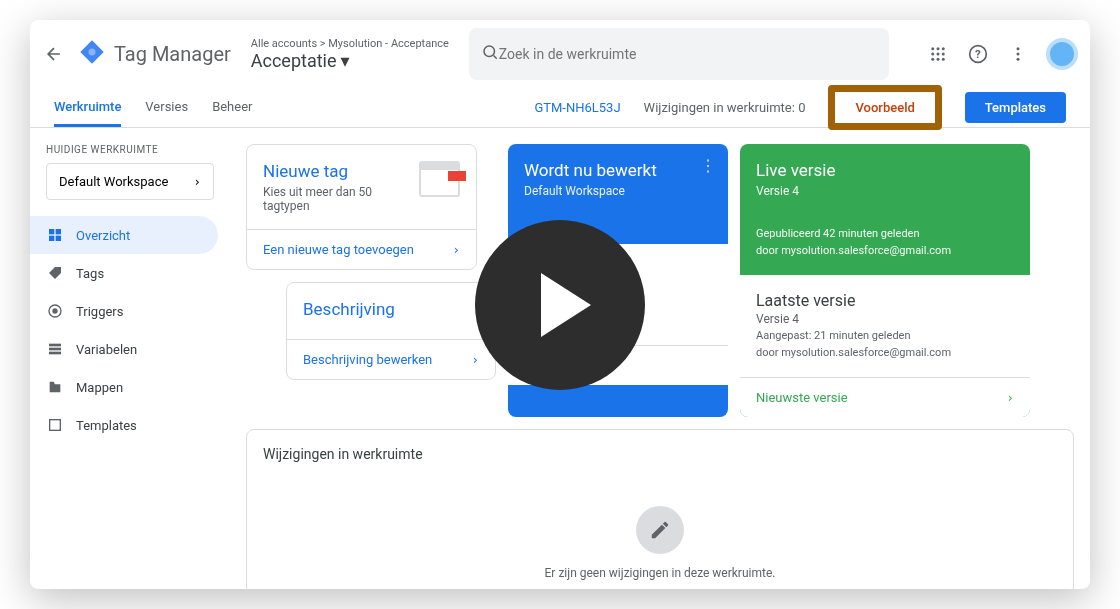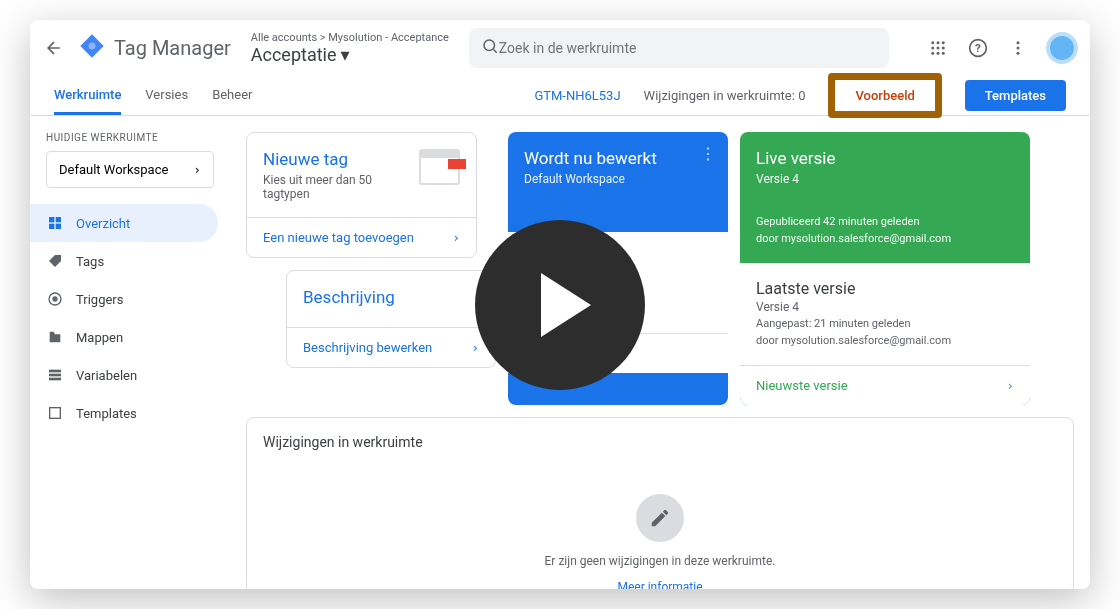--- a/index.html
+++ b/index.html
@@ -6,21 +6,21 @@
 body { background: #fff; width: 1120px; height: 609px; overflow: hidden; position: relative; }
 .window { position: absolute; top: 20px; left: 30px; right: 30px; bottom: 20px; background: #fff; border-radius: 8px; box-shadow: 0 10px 40px rgba(0,0,0,0.25); overflow: hidden; display: flex; flex-direction: column; }
 .topbar { display: flex; align-items: center; padding: 8px 12px; gap: 12px; }
 .back-btn { width: 24px; height: 24px; display: flex; align-items: center; justify-content: center; cursor: pointer; color: #5f6368; }
 .logo-area { display: flex; align-items: center; gap: 8px; }
 .logo-icon { width: 28px; height: 28px; }
 .app-title { font-size: 20px; color: #5f6368; }
 .breadcrumb-area { display: flex; flex-direction: column; margin-left: 8px; }
 .breadcrumb { font-size: 11px; color: #5f6368; }
 .workspace-name { font-size: 18px; color: #3c4043; display: flex; align-items: center; gap: 4px; }
-.search-box { flex: 1; max-width: 420px; background: #f1f3f4; border-radius: 8px; display: flex; align-items: center; padding: 0 12px; height: 40px; margin-left: 8px; }
+.search-box { flex: 1; max-width: 420px; background: #f1f3f4; border-radius: 8px; display: flex; align-items: center; padding: 0 12px; height: 52px; margin-left: 8px; }
 .search-box input { border: none; background: transparent; flex: 1; font-size: 14px; outline: none; color: #5f6368; }
 .topbar-right { margin-left: auto; display: flex; align-items: center; gap: 16px; }
 .topbar-right .icon-btn { width: 24px; height: 24px; display: flex; align-items: center; justify-content: center; color: #5f6368; cursor: pointer; }
 .avatar { width: 32px; height: 32px; border-radius: 50%; background: #bbdefb; display: flex; align-items: center; justify-content: center; }
 .avatar-inner { width: 24px; height: 24px; border-radius: 50%; background: #64b5f6; }
 .tabbar { display: flex; align-items: center; padding: 0 24px; border-bottom: 1px solid #dadce0; height: 40px; }
 .tabs { display: flex; gap: 24px; }
 .tab { font-size: 13px; color: #5f6368; padding: 10px 0; cursor: pointer; border-bottom: 3px solid transparent; }
 .tab.active { color: #1a73e8; border-bottom-color: #1a73e8; font-weight: 500; }
 .tabbar-right { margin-left: auto; display: flex; align-items: center; gap: 23px; font-size: 13px; }
@@ -197,34 +197,34 @@
             <svg width="16" height="16" viewBox="0 0 24 24" fill="none" stroke="currentColor" stroke-width="2">
               <circle cx="12" cy="12" r="9"></circle>
               <circle cx="12" cy="12" r="3" fill="currentColor"></circle>
             </svg>
           </span>
         <span>Triggers</span>
       </div>
       <div class="nav-item">
         <span class="nav-icon">
             <svg width="16" height="16" viewBox="0 0 24 24" fill="currentColor">
-              <path d="M10 4H4v16h16V8H12l-2-4z"></path>
-            </svg>
-          </span>
-        <span>Mappen</span>
-      </div>
-      <div class="nav-item">
-        <span class="nav-icon">
-            <svg width="16" height="16" viewBox="0 0 24 24" fill="currentColor">
               <rect x="3" y="10" width="18" height="4"></rect>
               <rect x="3" y="4" width="18" height="4"></rect>
               <rect x="3" y="16" width="18" height="4"></rect>
             </svg>
           </span>
         <span>Variabelen</span>
+      </div>
+      <div class="nav-item">
+        <span class="nav-icon">
+            <svg width="16" height="16" viewBox="0 0 24 24" fill="currentColor">
+              <path d="M10 4H4v16h16V8H12l-2-4z"></path>
+            </svg>
+          </span>
+        <span>Mappen</span>
       </div>
       <div class="nav-item">
         <span class="nav-icon">
             <svg width="16" height="16" viewBox="0 0 24 24" fill="none" stroke="currentColor" stroke-width="2">
               <rect x="4" y="4" width="16" height="16"></rect>
             </svg>
           </span>
         <span>Templates</span>
       </div>
     </div>

